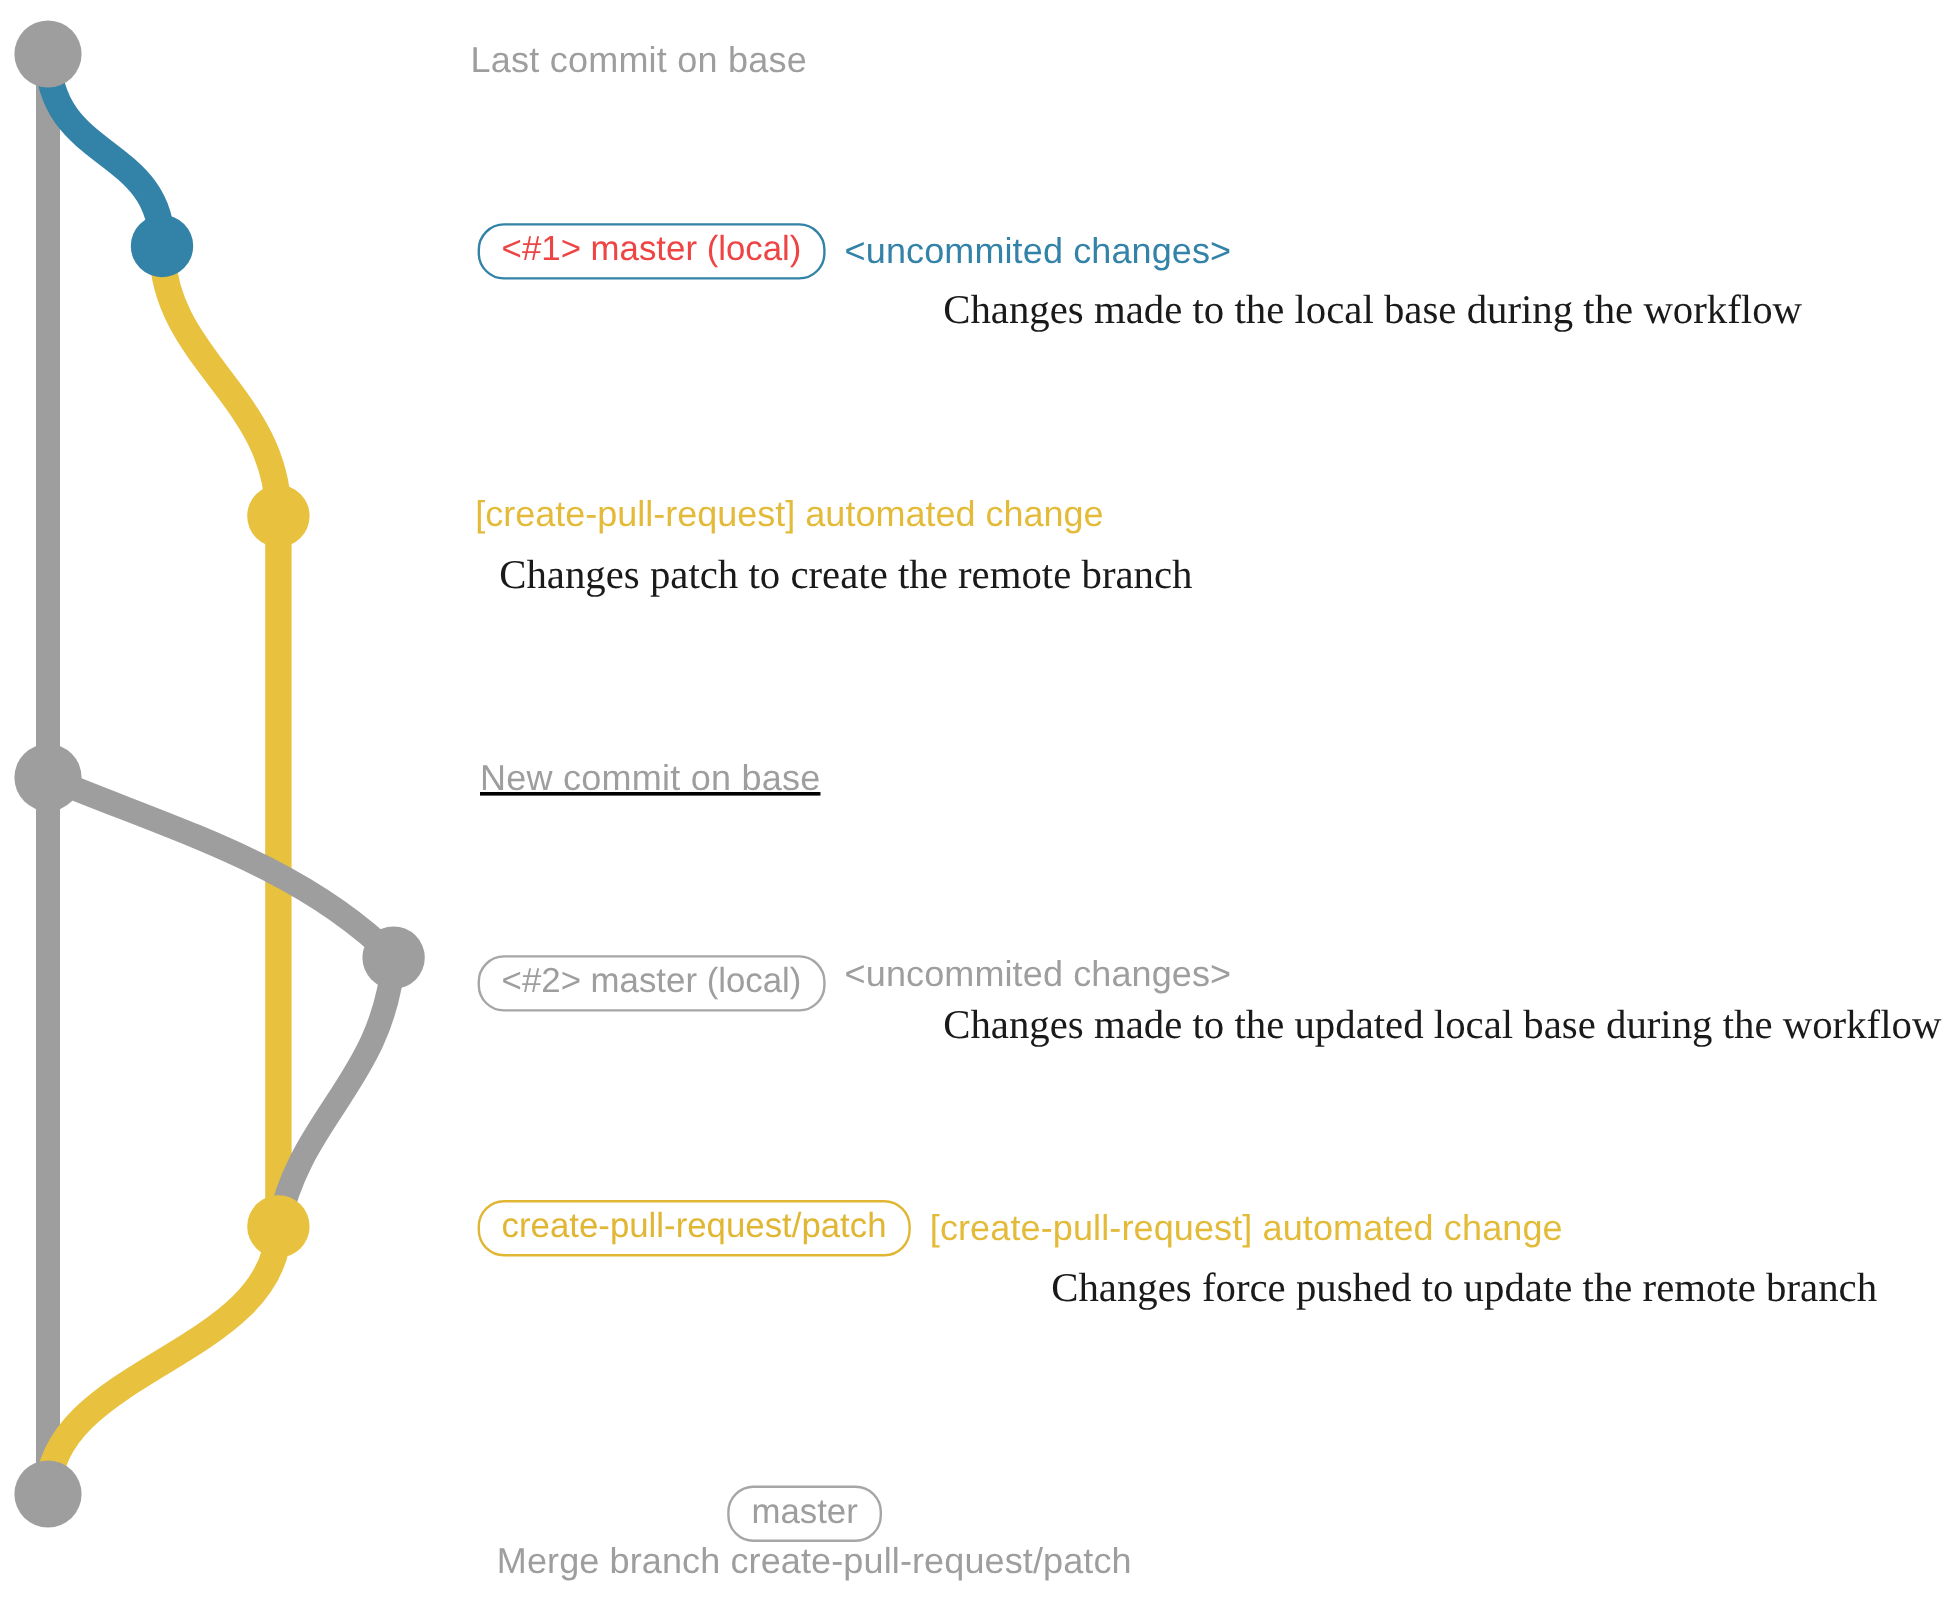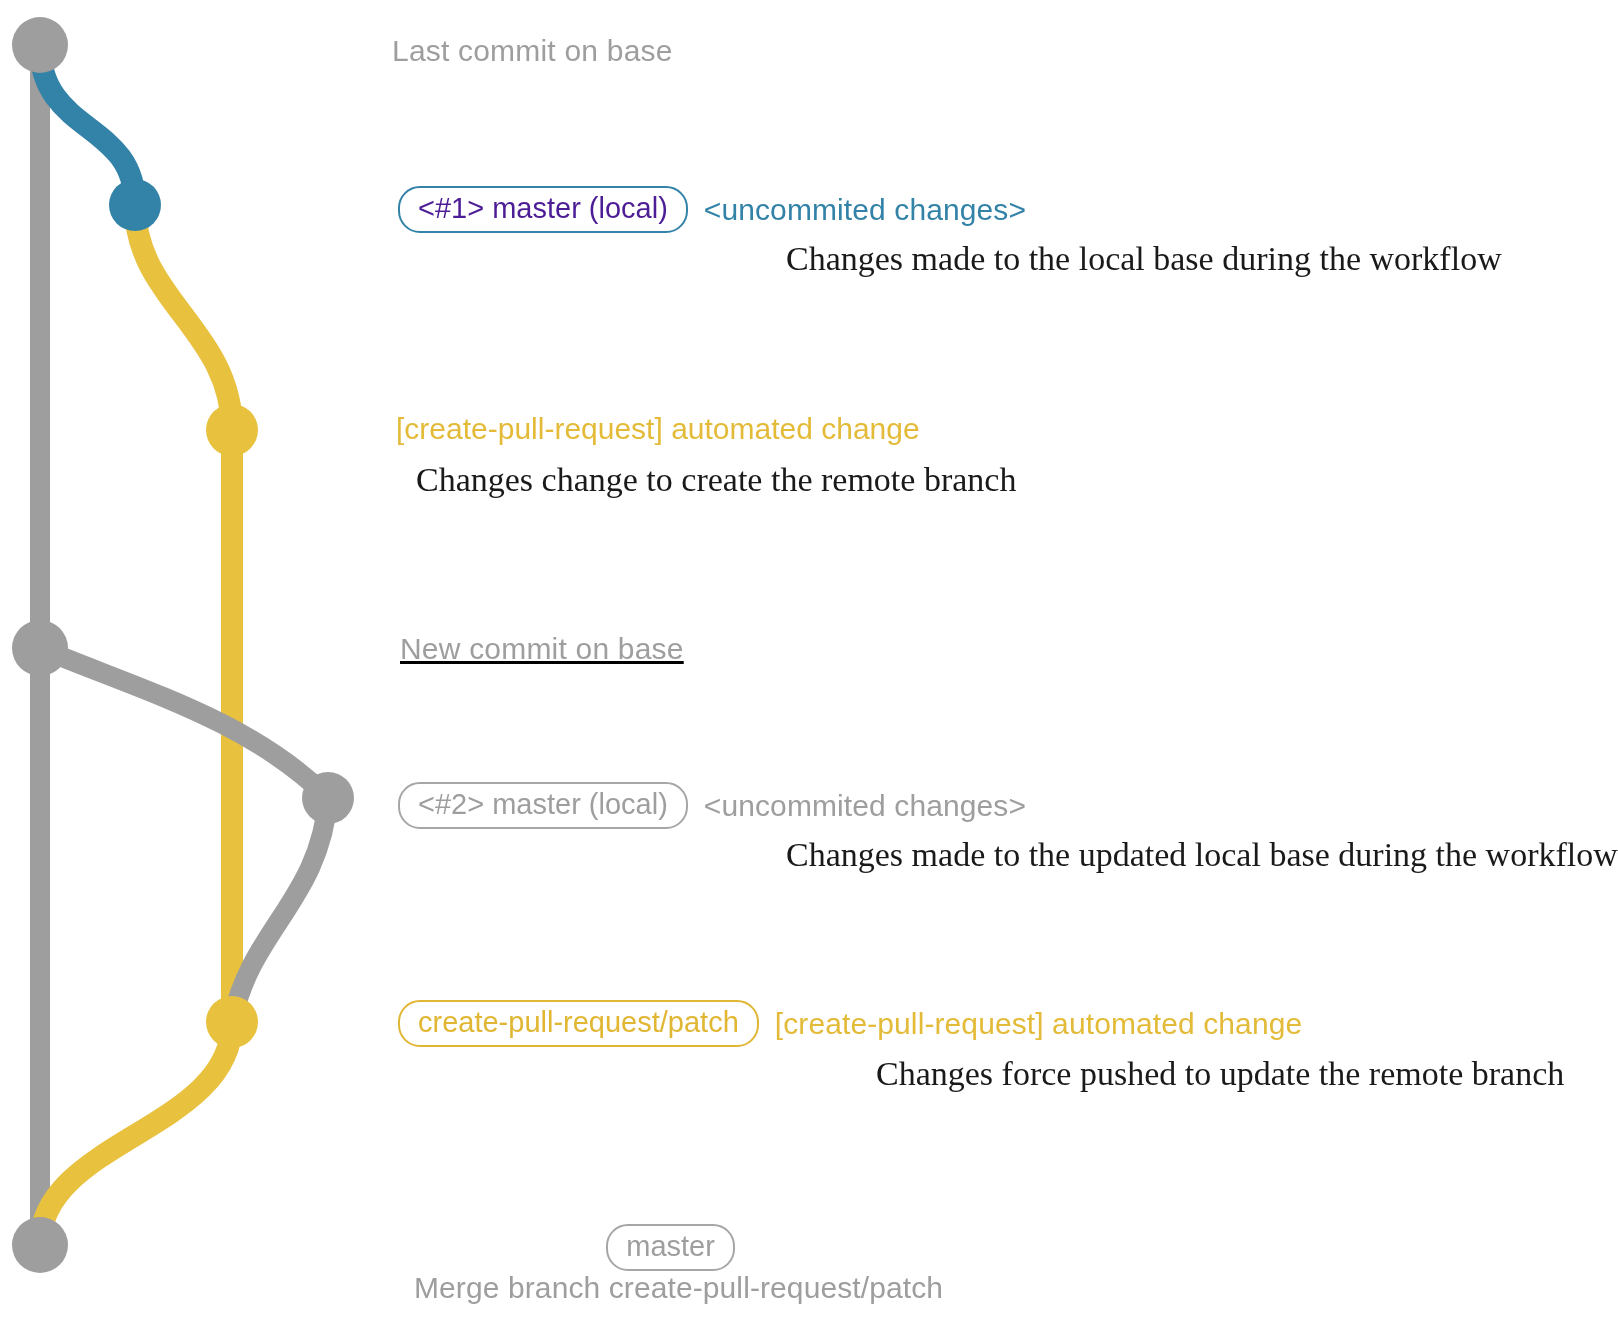--- a/index.html
+++ b/index.html
@@ -16,23 +16,23 @@
   }
 
   .chip{
     display:inline-flex;align-items:center;justify-content:center;
     border:2px solid #9e9e9e;border-radius:22px;
     padding:6px 18px 8px 18px;
     font-family:"Liberation Sans",sans-serif;
     font-size:29px;line-height:1;color:#9e9e9e;white-space:nowrap;
     background:#fff;box-sizing:border-box;
   }
-  .chip.blue{border-color:#3382a8;color:#4c1d95;text-align:right;}
+  .chip.blue{border-color:#3382a8;color:#ef4444;text-align:right;}
   .chip.yellow{border-color:#e0b633;color:#e0b633;}
-  .chip.gray{border-color:#a6a6a6;color:#9e9e9e;}
+  .chip.gray{border-color:#a6a6a6;color:#9e9e9e;margin-top:14px;}
 
   .subject{
     font-family:"Liberation Sans",sans-serif;
     font-size:30px;white-space:nowrap;margin-left:16px;letter-spacing:0.1px;
   }
   .subject.blue{color:#3382a8;}
   .subject.gray{color:#9e9e9e;}
   .subject.yellow{color:#e3bb38;}
 
   .desc{
@@ -76,21 +76,21 @@
   <span class="title-text">Last commit on base</span>
 </div>
 
 <div class="row" style="left:398px;top:186px;">
   <span class="chip blue">&lt;#1&gt; master (local)</span>
   <span class="subject blue">&lt;uncommited changes&gt;</span>
 </div>
 <div class="desc" style="left:786px;top:240px;">Changes made to the local base during the workflow</div>
 
 <div class="standalone yellow" style="left:396px;top:412px;">[create-pull-request] automated change</div>
-<div class="desc" style="left:416px;top:461px;">Changes change to create the remote branch</div>
+<div class="desc" style="left:416px;top:461px;">Changes patch to create the remote branch</div>
 
 <div class="row" style="left:400px;top:632px;text-decoration:underline;">
   <span class="title-text">New commit on base</span>
 </div>
 
 <div class="row" style="left:398px;top:782px;">
   <span class="chip gray">&lt;#2&gt; master (local)</span>
   <span class="subject gray">&lt;uncommited changes&gt;</span>
 </div>
 <div class="desc" style="left:786px;top:836px;">Changes made to the updated local base during the workflow</div>

